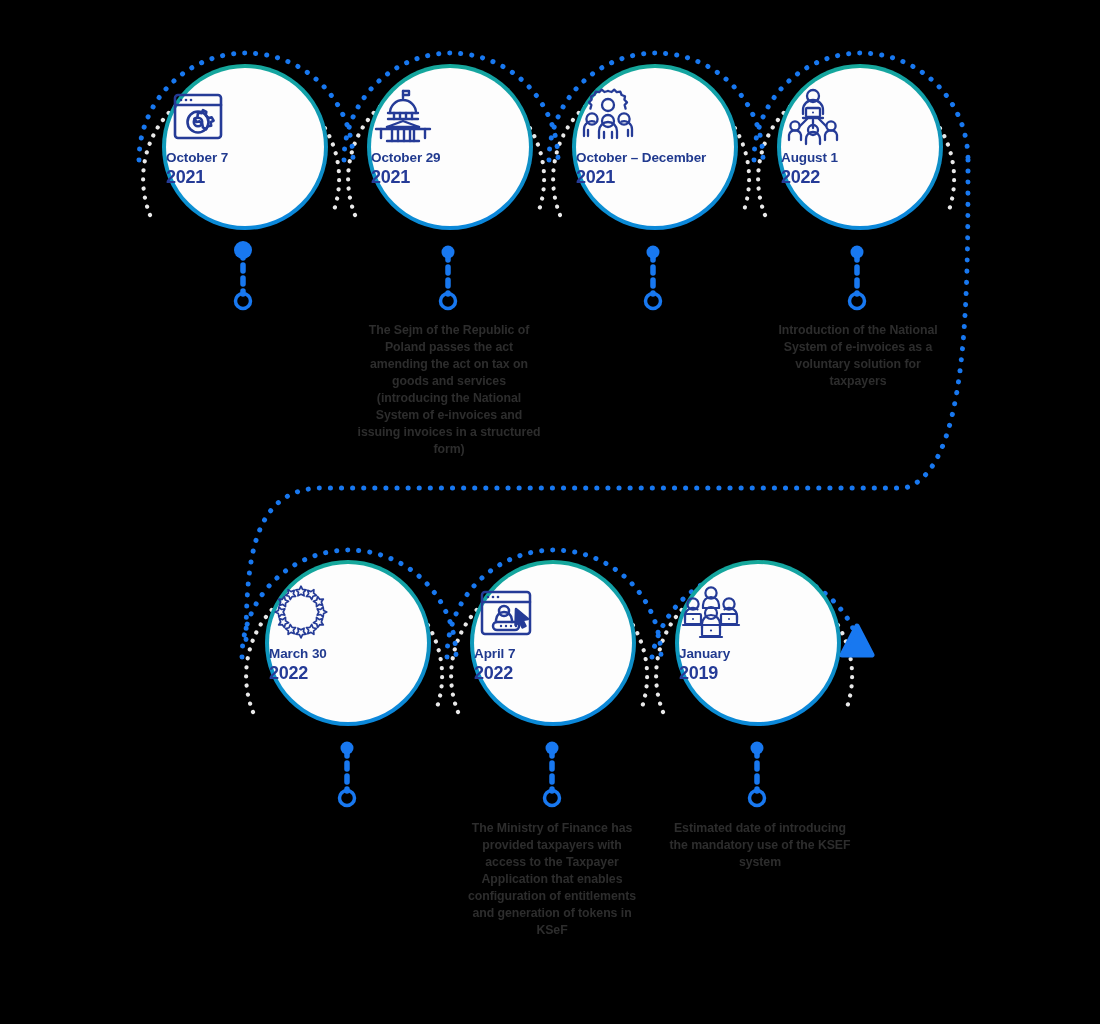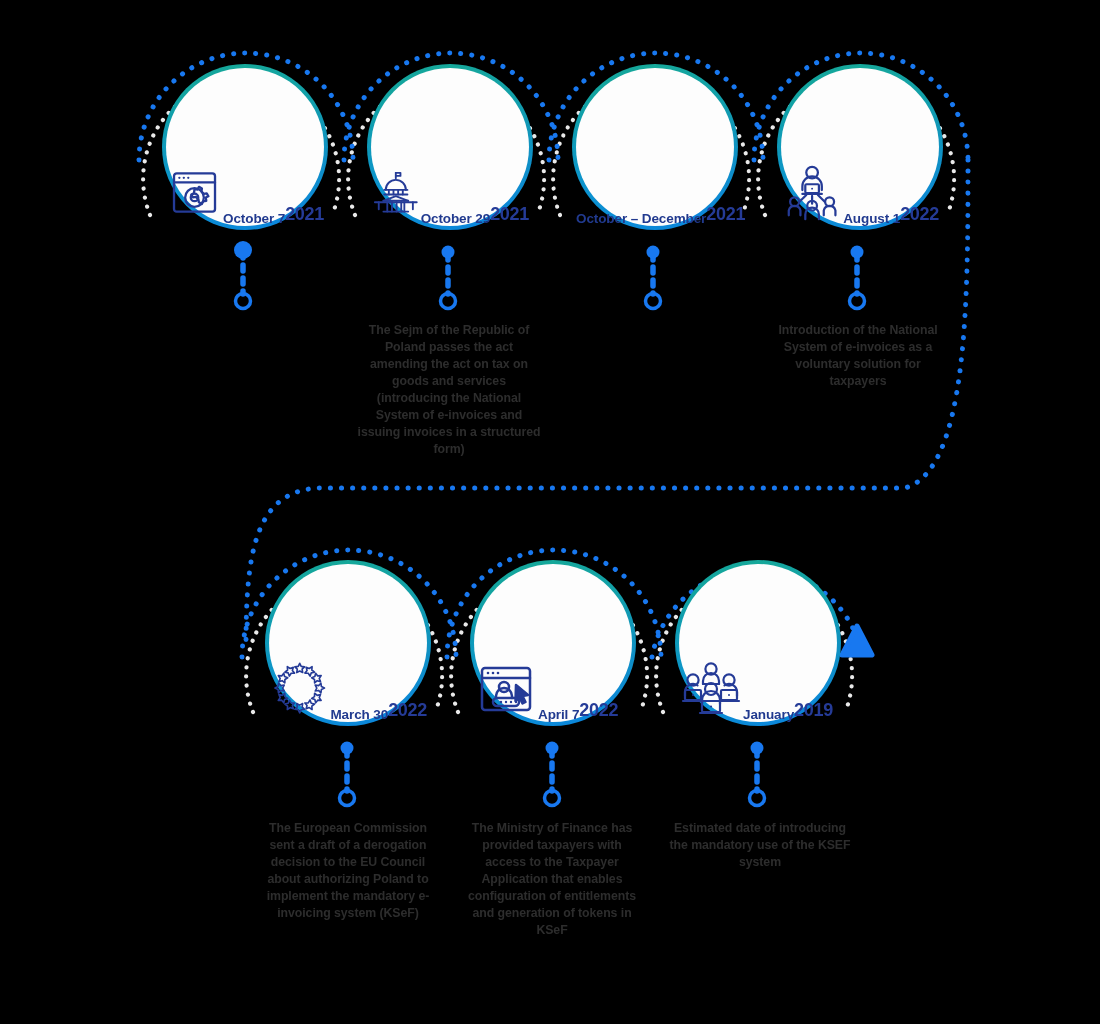--- a/index.html
+++ b/index.html
@@ -56,22 +56,22 @@
                 #0b8ad6 360deg);
     padding: 4px;
     box-sizing: border-box;
   }
   .disc {
     width: 100%;
     height: 100%;
     border-radius: 50%;
     background: #fdfdfd;
     display: flex;
-    flex-direction: row;
-    align-items: flex-end;
+    flex-direction: column;
+    align-items: flex-start;
     justify-content: flex-start;
     box-sizing: border-box;
     padding-top: 20px;
   }
   .node-icon {
     width: 64px;
     height: 58px;
     display: block;
     margin-bottom: 4px;
   }
@@ -311,21 +311,20 @@
             <path d="M32 2.2 l1.55 3.2 3.5 .5 -2.55 2.45 .6 3.5 -3.1 -1.65 -3.1 1.65 .6 -3.5 -2.55 -2.45 3.5 -.5z" transform="rotate(270 32 28)"></path>
             <path d="M32 2.2 l1.55 3.2 3.5 .5 -2.55 2.45 .6 3.5 -3.1 -1.65 -3.1 1.65 .6 -3.5 -2.55 -2.45 3.5 -.5z" transform="rotate(300 32 28)"></path>
             <path d="M32 2.2 l1.55 3.2 3.5 .5 -2.55 2.45 .6 3.5 -3.1 -1.65 -3.1 1.65 .6 -3.5 -2.55 -2.45 3.5 -.5z" transform="rotate(330 32 28)"></path>
           </g>
         </svg>
         <div class="node-date">March 30</div>
         <div class="node-year">2022</div>
       </div>
     </div>
   </div>
-  <div class="caption" style="left:258px; top:820px; width:180px;">The European Commission sent a draft of a derogation decision to the EU Council about authorizing Poland to implement the mandatory e-invoicing system (KSeF)</div>
 
   <div class="node" style="left:470px; top:560px;">
     <div class="ring-wrap">
       <div class="disc">
         <svg class="node-icon" viewBox="0 0 64 58">
           <g fill="none" stroke="#253b97" stroke-width="2.5" stroke-linecap="round" stroke-linejoin="round">
             <rect x="8" y="8" width="48" height="42" rx="3"></rect>
             <line x1="8" y1="18" x2="56" y2="18"></line>
             <circle cx="14" cy="13" r="1.3" fill="#253b97" stroke="none"></circle>
             <circle cx="19" cy="13" r="1.3" fill="#253b97" stroke="none"></circle>

